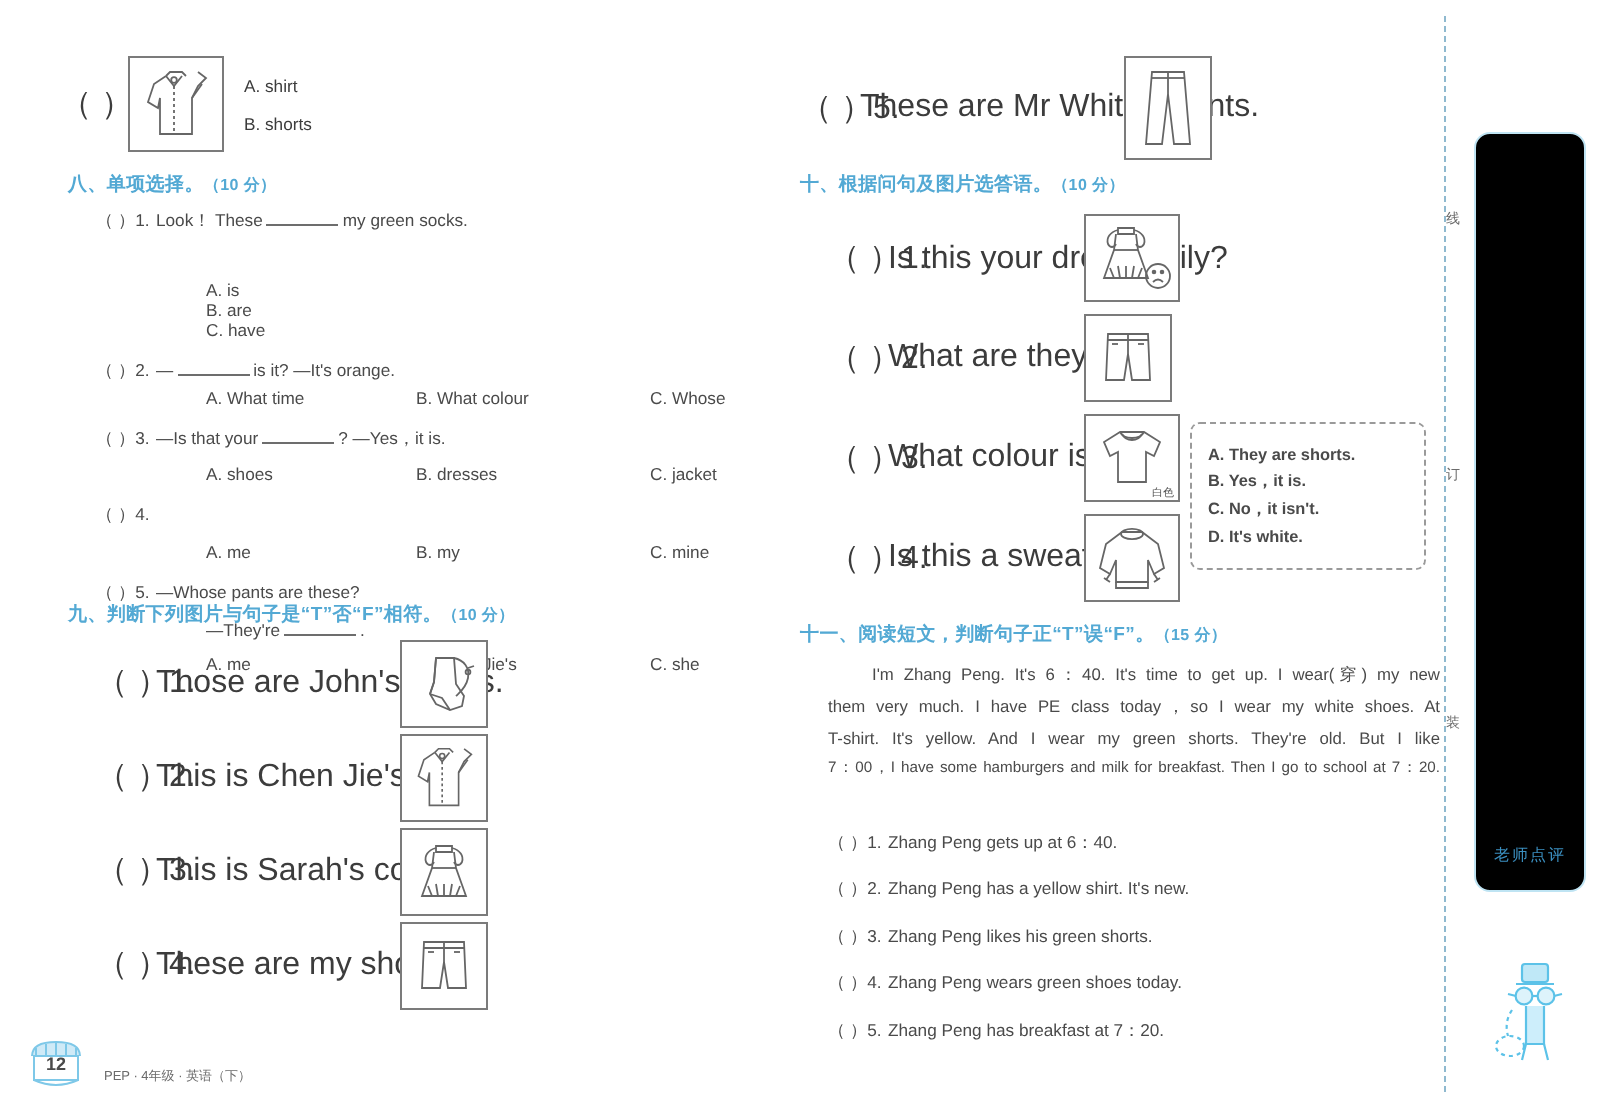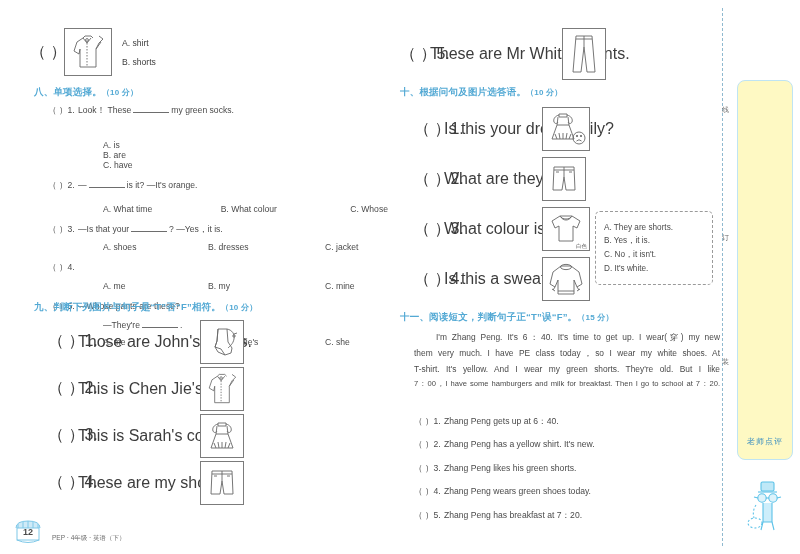--- a/index.html
+++ b/index.html
@@ -84,21 +84,21 @@
   
   .choice-box{
     border:1px dashed #9a9a9a;
     border-radius:5px;
     padding:6px 8px;
     font-size:8.2px;
     color:#4a4a4a;
     line-height:1.0;
     box-sizing:border-box;
   }
-  .choice-box div{margin:5.5px 0;white-space:nowrap;}
+  .choice-box div{margin:5.5px 0;white-space:nowrap;font-weight:bold;}
 
   
   .passage{
     font-size:8.4px;
     color:#4a4a4a;
     line-height:2.0;
     text-align:justify;
     text-align-last:justify;
     margin-top:4px;
   }
@@ -115,23 +115,23 @@
     position:absolute;
     left:714px;
     width:16px;
     text-align:center;
     font-size:7px;
     color:#6b6b6b;
     writing-mode:vertical-rl;
   }
   .blue-panel{
     position:absolute;
-    left:737px;top:80px;
+    left:737px;top:66px;
     width:56px;height:380px;
-    background:#fef9c3;
+    background:#000000;
     border:1px solid #bfe4f3;
     border-radius:8px;
     box-sizing:border-box;
   }
   .blue-panel .cap{
     position:absolute;
     bottom:12px;left:0;right:0;
     text-align:center;
     font-size:8px;
     color:#3b8fc0;
@@ -191,21 +191,21 @@
       <div class="opts" style="margin-top:24px;flex-direction:column;">
         <span class="o">A. is</span>
         <span class="o">B. are</span>
         <span class="o">C. have</span>
       </div>
 
       <div class="q" style="margin-top:9px;">
         <span class="paren">（      ）2.</span>
         <span class="qtext"><span>—</span><span class="blank"></span><span>is it?  —It's orange.</span></span>
       </div>
-      <div class="opts" style="margin-top:12px;justify-content:space-between;">
+      <div class="opts" style="margin-top:2px;">
         <span class="o">A. What time</span>
         <span class="o">B. What colour</span>
         <span class="o">C. Whose</span>
       </div>
 
       <div class="q" style="margin-top:9px;">
         <span class="paren">（      ）3.</span>
         <span class="qtext"><span>—Is that your</span><span class="blank"></span><span>?   —Yes，it is.</span></span>
       </div>
       <div class="opts" style="margin-top:7px;">

